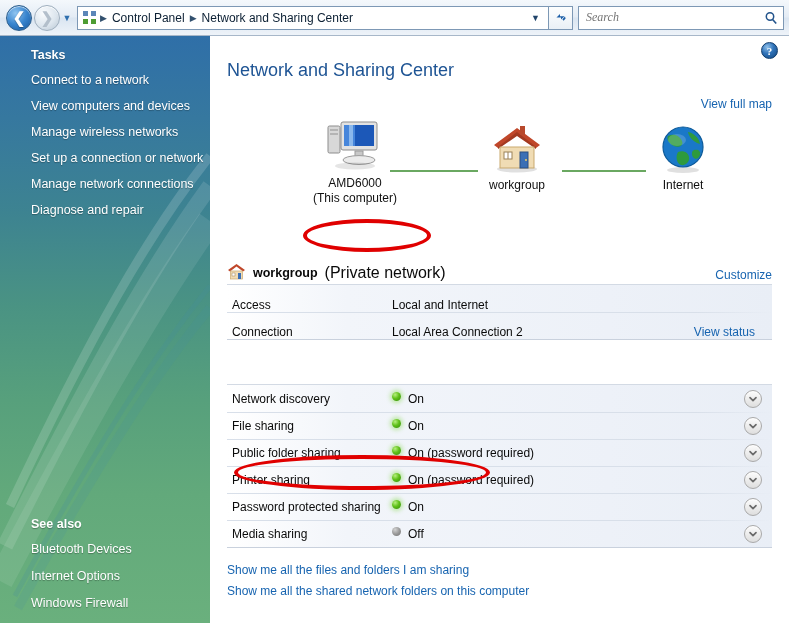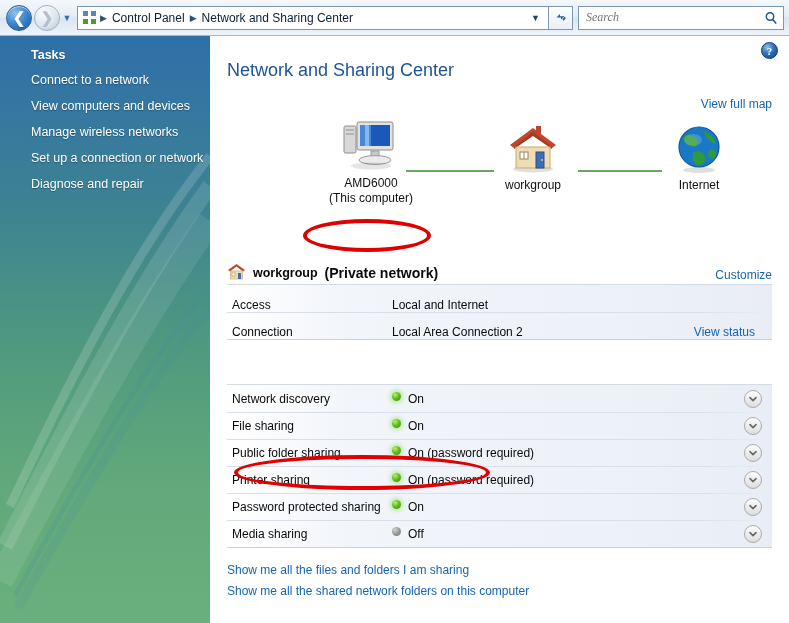--- a/index.html
+++ b/index.html
@@ -122,21 +122,21 @@
     position:absolute; left:17px; top:24px;
     color:#1e5494; font-size:18px; font-weight:normal; white-space:nowrap;
   }
   #view-full-map{
     position:absolute; right:17px; top:61px;
     color:#1764b0; font-size:12px; text-decoration:none; white-space:nowrap;
   }
 
   
   #network-map{
-    position:absolute; left:0; top:78px; width:562px; height:118px;margin-left:16px;
+    position:absolute; left:0; top:78px; width:562px; height:118px;
   }
   .map-node{
     position:absolute; text-align:center; width:140px;
   }
   .map-node .node-label{ font-size:12px; color:#101010; line-height:15px; white-space:nowrap; }
   #node-computer{ left:75px; top:0; }
   #node-workgroup{ left:237px; top:2px; }
   #node-internet{ left:403px; top:2px; }
   .node-icon{ height:58px; display:flex; align-items:flex-end; justify-content:center; margin-bottom:4px; }
   .link-line{
@@ -144,21 +144,21 @@
     box-shadow:0 2px 0 -1px #a7cfa0;
   }
   #link-1{ left:180px; top:56px; width:88px; }
   #link-2{ left:352px; top:56px; width:84px; }
 
   
   .section-header{
     position:absolute; left:17px; display:flex; align-items:center; gap:7px;
   }
   .section-header .sh-title{ font-size:12.5px; color:#0a0a0a; font-weight:bold; }
-  .section-header .sh-sub{ font-size:14px; color:#0a0a0a; font-weight:bold; }
+  .section-header .sh-sub{ font-size:16px; color:#0a0a0a; font-weight:normal; }
   #workgroup-section-header{ top:227px; }
   #sharing-section-header{ top:327px; }
   #customize-link{
     position:absolute; right:17px; top:232px; color:#1764b0; font-size:12px; text-decoration:none;
   }
 
   .info-table{
     position:absolute; left:17px; width:545px;
     background:linear-gradient(to right,#ffffff 0%,#f2f5fa 22%,#edf1f8 70%,#e9eef6 100%);
     border-top:1px solid #d3dae4;
@@ -273,23 +273,30 @@
     <path d="M210 250 C 165 305, 110 385, 15 560" stroke="rgba(70,140,160,0.22)" stroke-width="5" fill="none"></path>
     <path d="M210 272 C 168 322, 114 400, 18 572" stroke="rgba(70,140,160,0.16)" stroke-width="9" fill="none"></path>
   </svg>
 
   <div id="sidebar-content">
     <div class="side-head">Tasks</div>
     <a class="side-link" href="#">Connect to a network</a>
     <a class="side-link" href="#">View computers and devices</a>
     <a class="side-link" href="#">Manage wireless networks</a>
     <a class="side-link" href="#">Set up a connection or network</a>
+    <a class="side-link" href="#">Manage network connections</a>
     <a class="side-link" href="#">Diagnose and repair</a>
   </div>
 
+  <div id="see-also-block">
+    <div class="side-head">See also</div>
+    <a class="side-link" href="#">Bluetooth Devices</a>
+    <a class="side-link" href="#">Internet Options</a>
+    <a class="side-link last" href="#">Windows Firewall</a>
+  </div>
 </div>
 
 <div id="main">
 
   <div id="help-button">
     <span>?</span>
   </div>
 
   <div id="page-title">Network and Sharing Center</div>
 

